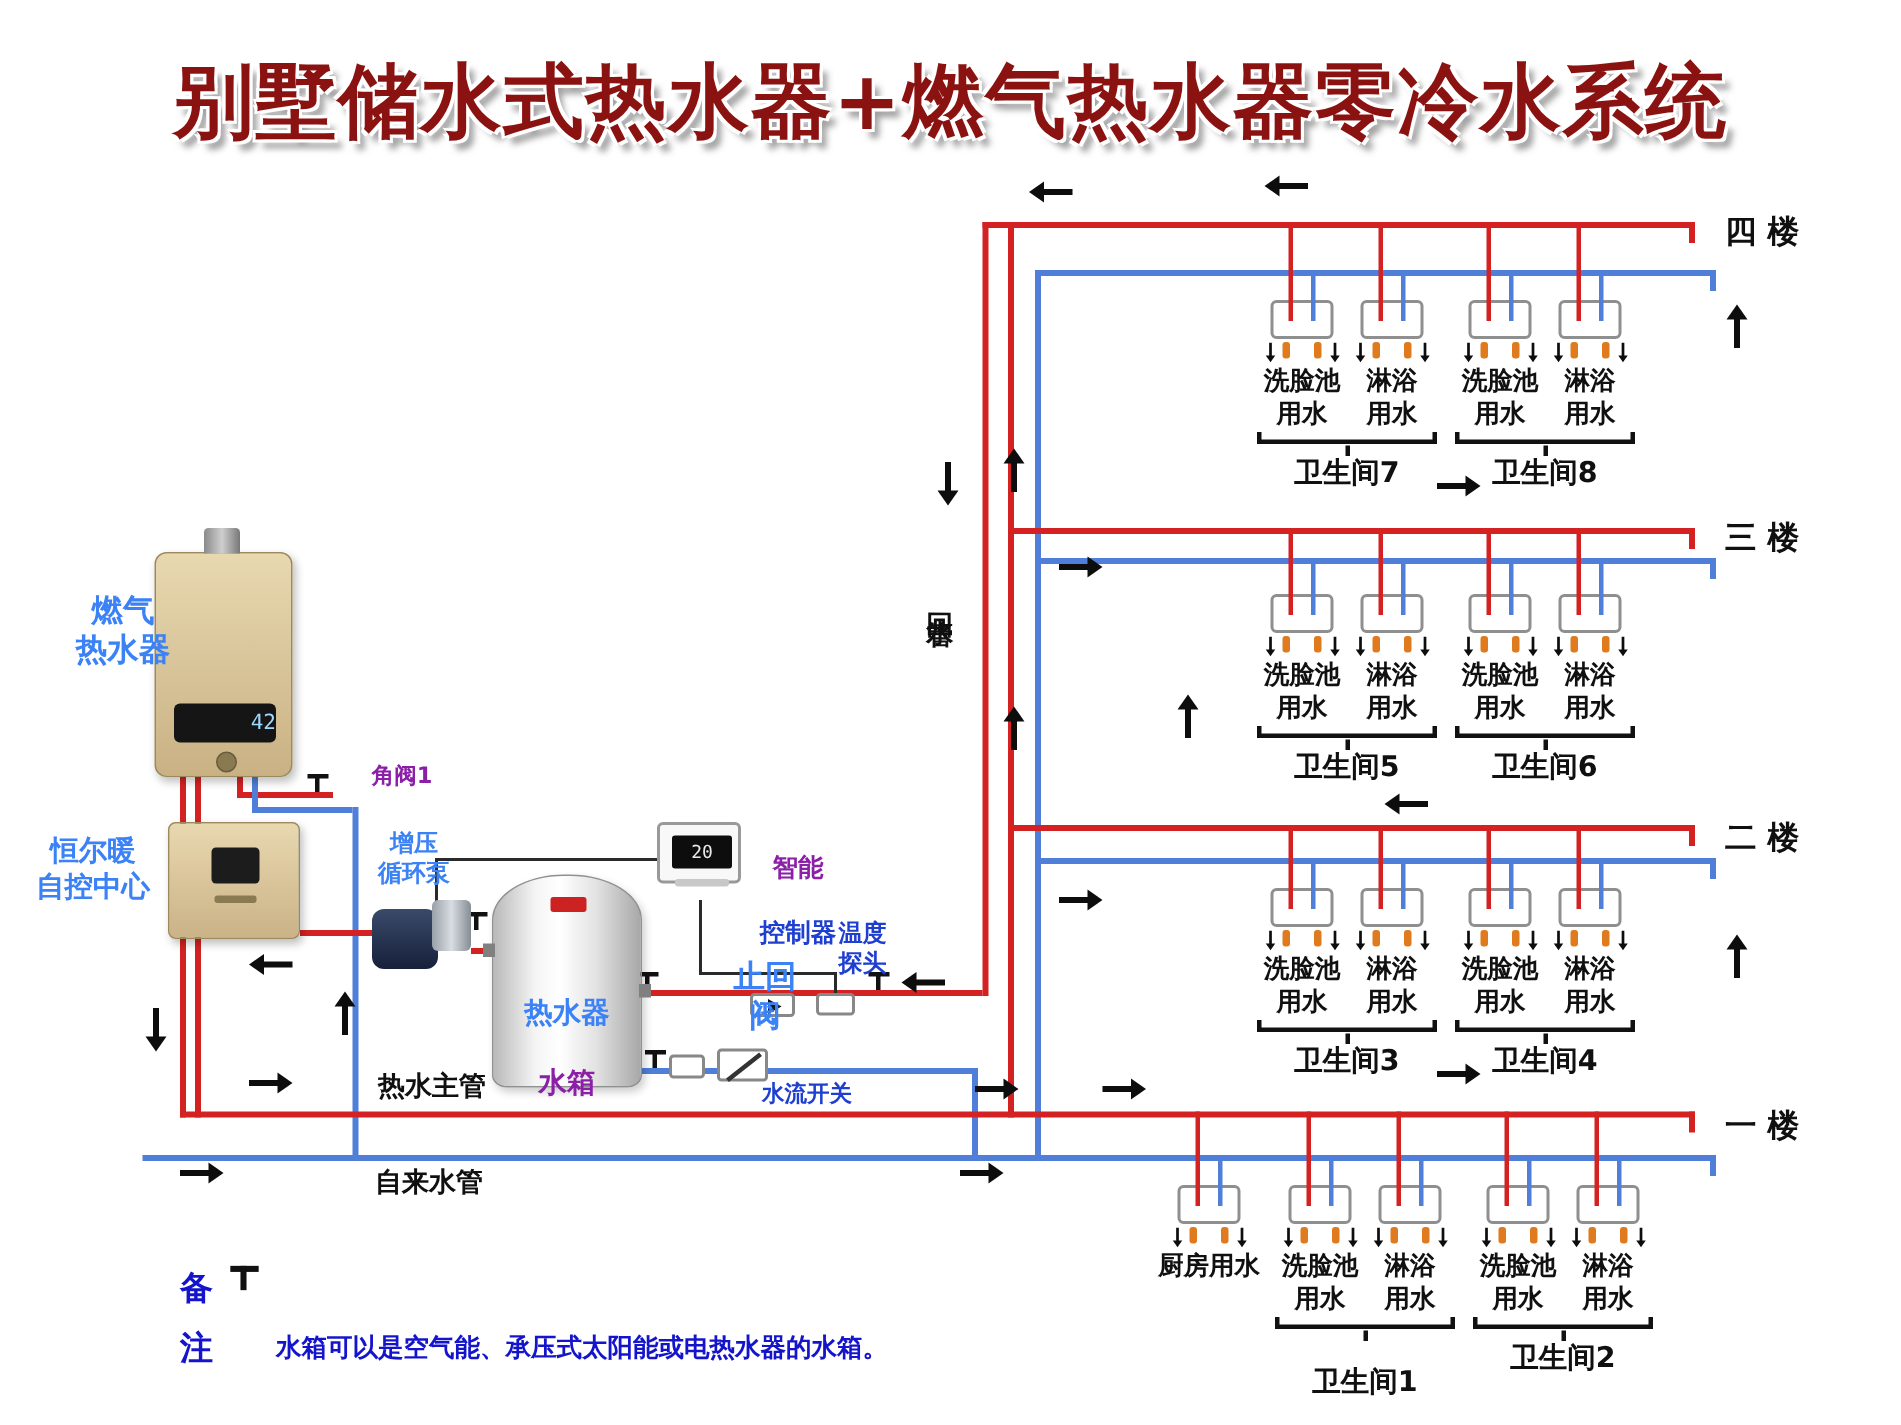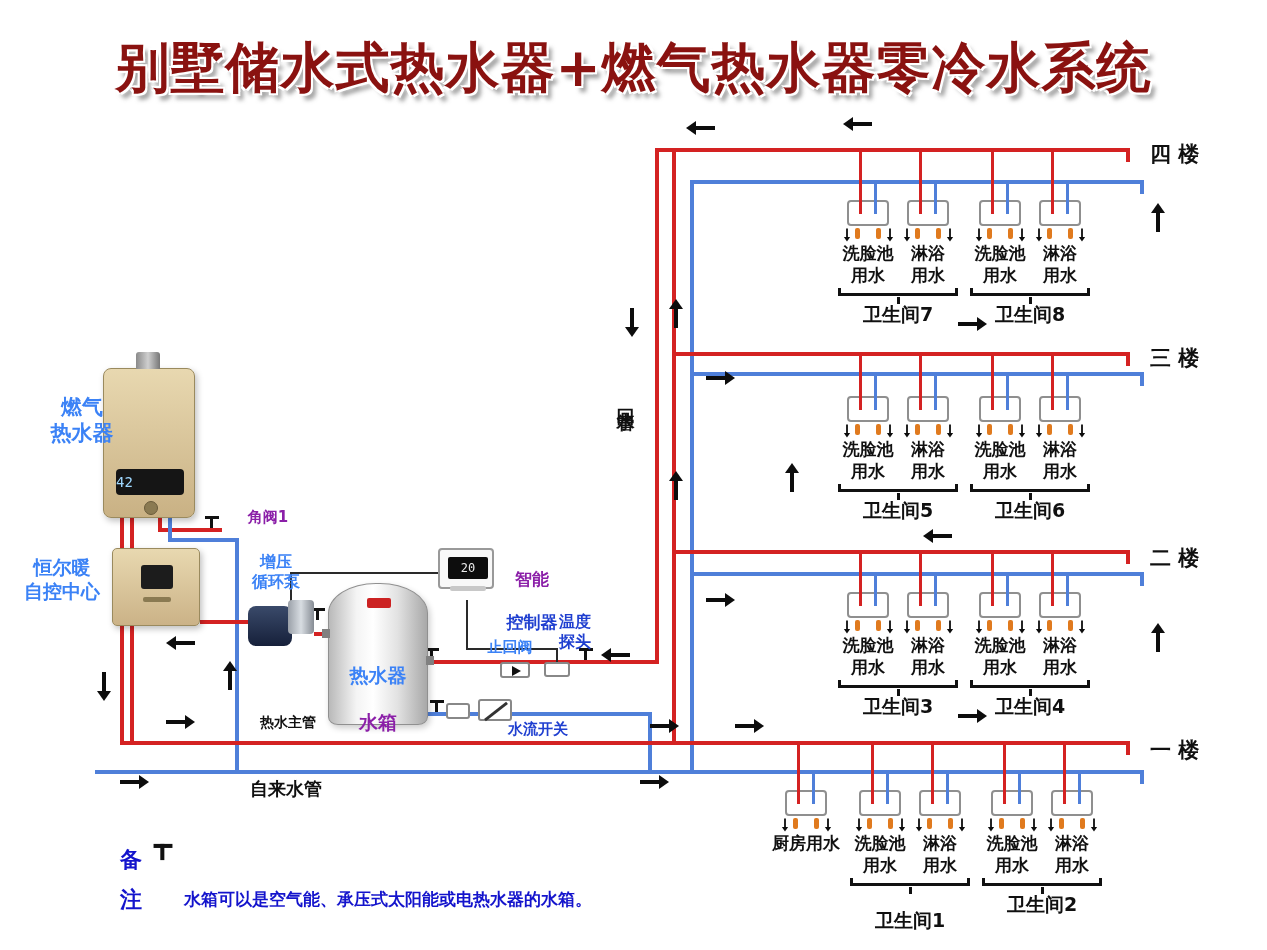--- a/index.html
+++ b/index.html
@@ -26,21 +26,21 @@
   .room-name{position:absolute;font-size:19px;font-weight:700;color:#101010;text-align:center;white-space:nowrap;z-index:4}
   .floor-label{position:absolute;font-size:21px;font-weight:700;color:#101010;white-space:nowrap;z-index:4}
   .brace{position:absolute;border-left:3px solid #111;border-right:3px solid #111;border-bottom:3px solid #111;z-index:2;box-sizing:border-box}
   .brace-tick{position:absolute;background:#111;z-index:2}
   .lbl{position:absolute;font-weight:700;text-align:center;line-height:1.25;white-space:pre-line;z-index:4}
   .red{color:#3b82f6}.purple{color:#8b1fa8}.blue{color:#1f3fd0}.black{color:#101010}.note{color:#1414cc}
   .equip{position:absolute;z-index:3;box-sizing:border-box}
   .heater{background:linear-gradient(180deg,#e8d8b0,#c9b184);border:1px solid #9a8a5e;border-radius:8px;box-shadow:2px 3px 6px rgba(0,0,0,.25)}
   .flue{position:absolute;left:32px;top:-17px;width:24px;height:17px;background:linear-gradient(90deg,#8a8a8a,#cfcfcf,#777);border-radius:3px 3px 0 0}
   .hdisp{position:absolute;left:12px;top:100px;width:68px;height:26px;background:#151515;border-radius:4px;color:#9fd8ff;
-         font-size:14px;text-align:left;line-height:26px;font-family:"DejaVu Sans Mono","Liberation Mono",monospace}
+         font-size:14px;text-align:right;line-height:26px;font-family:"DejaVu Sans Mono","Liberation Mono",monospace}
   .hbtn{position:absolute;left:40px;top:132px;width:12px;height:12px;border-radius:50%;background:#8a7a52;border:1px solid #6a5c3c}
   .ctrlbox{background:linear-gradient(180deg,#e8d8b0,#cbb287);border:1px solid #9a8a5e;border-radius:5px;box-shadow:2px 3px 6px rgba(0,0,0,.25)}
   .cdispS{position:absolute;left:28px;top:16px;width:32px;height:24px;background:#1c1c1c;border-radius:3px}
   .cbtnbar{position:absolute;left:30px;top:48px;width:28px;height:5px;background:#8a7a52;border-radius:2px}
   .pump-motor{position:absolute;left:0;top:6px;width:44px;height:40px;background:linear-gradient(180deg,#3a4a6a,#16203a);border-radius:8px}
   .pump-head{position:absolute;left:40px;top:0;width:26px;height:34px;background:linear-gradient(90deg,#9aa0a8,#d8dde2,#868c94);border-radius:4px}
   .tank{background:linear-gradient(90deg,#b9b9b9,#f4f4f4 28%,#ffffff 45%,#e2e2e2 70%,#a8a8a8);border:1px solid #909090;
         border-radius:48px 48px 10px 10px / 30px 30px 8px 8px;box-shadow:2px 3px 6px rgba(0,0,0,.2)}
   .tank-badge{position:absolute;left:38px;top:14px;width:24px;height:10px;background:#cc2222;border-radius:2px}
   .port{position:absolute;background:#808080;z-index:3}
@@ -133,23 +133,23 @@
 自控中心</div>
   <div class="lbl purple" style="left:236px;top:508px;width:64px;font-size:15px">角阀1</div>
   <div class="lbl red" style="left:240px;top:552px;width:72px;font-size:16px">增压
 循环泵</div>
   <div class="lbl" style="left:494px;top:548px;width:76px;font-size:17px">
     <span class="purple" style="display:block">智能</span>
     <span class="blue" style="display:block">控制器</span>
   </div>
   <div class="lbl blue" style="left:546px;top:612px;width:58px;font-size:16px">温度
 探头</div>
-  <div class="lbl red" style="left:482px;top:638px;width:56px;font-size:15px">止回阀</div>
+  <div class="lbl red" style="left:482px;top:638px;width:56px;font-size:21px">止回阀</div>
   <div class="lbl blue" style="left:498px;top:720px;width:80px;font-size:15px">水流开关</div>
-  <div class="lbl black" style="left:240px;top:714px;width:96px;font-size:14px">热水主管</div>
+  <div class="lbl black" style="left:240px;top:714px;width:96px;font-size:18px">热水主管</div>
   <div class="lbl black" style="left:238px;top:778px;width:96px;font-size:18px">自来水管</div>
   <div class="lbl black" style="left:614px;top:394px;font-size:18px;writing-mode:vertical-rl;letter-spacing:3px">回水管</div>
 
   <div class="arrow left" style="left:695px;top:126px"></div>
   <div class="arrow left" style="left:852px;top:122px"></div>
   <div class="arrow down" style="left:622px;top:316px"></div>
   <div class="arrow up" style="left:666px;top:316px"></div>
   <div class="arrow right" style="left:706px;top:376px"></div>
   <div class="arrow up" style="left:666px;top:488px"></div>
   <div class="arrow up" style="left:782px;top:480px"></div>

